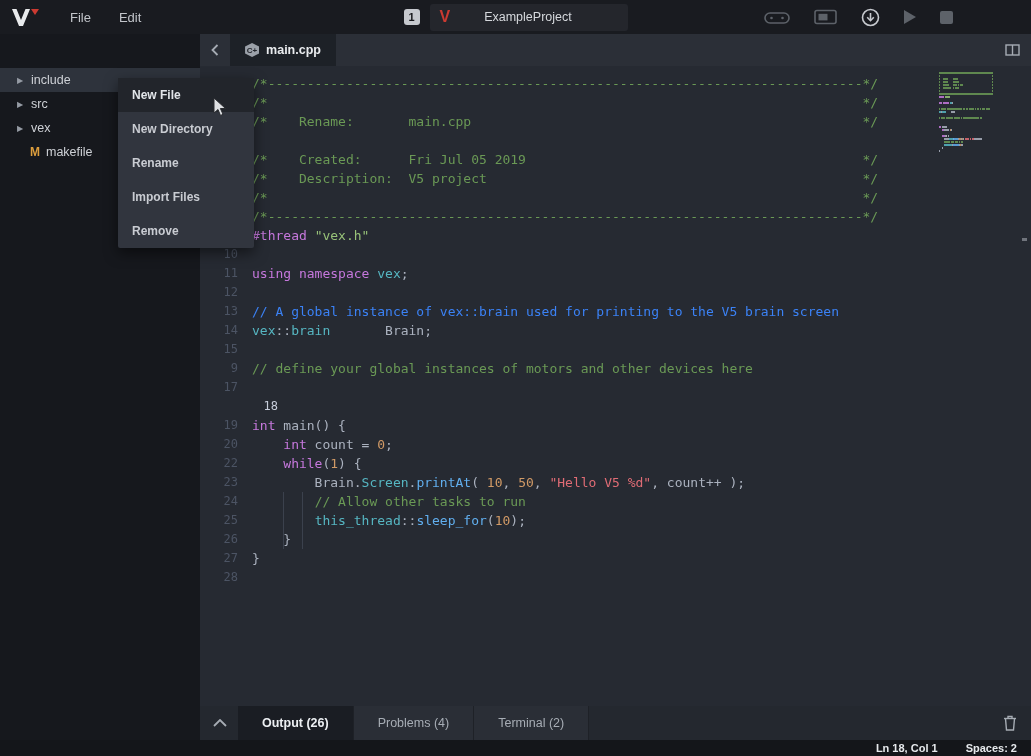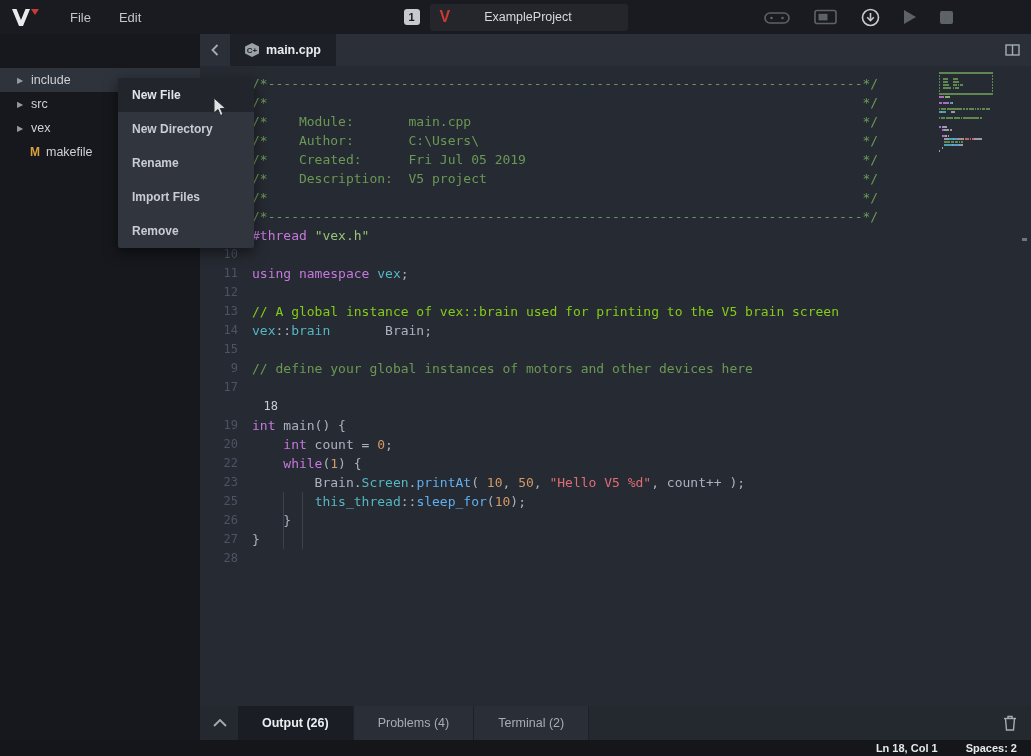--- a/index.html
+++ b/index.html
@@ -180,25 +180,24 @@
           <div class="code-line">
             <span class="ln">1</span>
             <span class="lt"><span style="color: rgb(106, 153, 85);">/*----------------------------------------------------------------------------*/</span></span>
           </div>
           <div class="code-line">
             <span class="ln">2</span>
             <span class="lt"><span style="color: rgb(106, 153, 85);">/*                                                                            */</span></span>
           </div>
           <div class="code-line">
             <span class="ln">3</span>
-            <span class="lt"><span style="color: rgb(106, 153, 85);">/*    Module:       main.cpp                                                  */</span></span>
+            <span class="lt"><span style="color: rgb(106, 153, 85);">/*    Rename:       main.cpp                                                  */</span></span>
           </div>
           <div class="code-line">
             <span class="ln">4</span>
-            <span class="lt"><span style="color: rgb(106, 153, 85);">/*    Author:       C:\Users\                                                 */</span></span>
           </div>
           <div class="code-line">
             <span class="ln">5</span>
             <span class="lt"><span style="color: rgb(106, 153, 85);">/*    Created:      Fri Jul 05 2019                                           */</span></span>
           </div>
           <div class="code-line">
             <span class="ln">6</span>
             <span class="lt"><span style="color: rgb(106, 153, 85);">/*    Description:  V5 project                                                */</span></span>
           </div>
           <div class="code-line">
@@ -220,21 +219,21 @@
           <div class="code-line">
             <span class="ln">11</span>
             <span class="lt"><span style="color: rgb(198, 120, 221);">using</span><span style="color: rgb(171, 178, 191);"> </span><span style="color: rgb(198, 120, 221);">namespace</span><span style="color: rgb(171, 178, 191);"> </span><span style="color: rgb(86, 182, 194);">vex</span><span style="color: rgb(171, 178, 191);">;</span></span>
           </div>
           <div class="code-line">
             <span class="ln">12</span>
             <span class="lt"></span>
           </div>
           <div class="code-line">
             <span class="ln">13</span>
-            <span class="lt"><span style="color: #84cc16;">// A global instance of vex::brain used for printing to the V5 brain screen</span></span>
+            <span class="lt"><span style="color: #3b82f6;">// A global instance of vex::brain used for printing to the V5 brain screen</span></span>
           </div>
           <div class="code-line">
             <span class="ln">14</span>
             <span class="lt"><span style="color: rgb(86, 182, 194);">vex</span><span style="color: rgb(171, 178, 191);">::</span><span style="color: rgb(86, 182, 194);">brain</span><span style="color: rgb(171, 178, 191);">       Brain;</span></span>
           </div>
           <div class="code-line">
             <span class="ln">15</span>
             <span class="lt"></span>
           </div>
           <div class="code-line">
@@ -257,20 +256,24 @@
             <span class="ln">20</span>
             <span class="lt"><span style="color: rgb(171, 178, 191);">    </span><span style="color: rgb(198, 120, 221);">int</span><span style="color: rgb(171, 178, 191);"> count = </span><span style="color: rgb(209, 154, 102);">0</span><span style="color: rgb(171, 178, 191);">;</span></span>
           </div>
           <div class="code-line">
             <span class="ln">22</span>
             <span class="lt"><span style="color: rgb(171, 178, 191);">    </span><span style="color: rgb(198, 120, 221);">while</span><span style="color: rgb(171, 178, 191);">(</span><span style="color: rgb(209, 154, 102);">1</span><span style="color: rgb(171, 178, 191);">) {</span></span>
           </div>
           <div class="code-line">
             <span class="ln">23</span>
             <span class="lt"><span style="color: rgb(171, 178, 191);">        Brain.</span><span style="color: rgb(86, 182, 194);">Screen</span><span style="color: rgb(171, 178, 191);">.</span><span style="color: rgb(97, 175, 239);">printAt</span><span style="color: rgb(171, 178, 191);">( </span><span style="color: rgb(209, 154, 102);">10</span><span style="color: rgb(171, 178, 191);">, </span><span style="color: rgb(209, 154, 102);">50</span><span style="color: rgb(171, 178, 191);">, </span><span style="color: rgb(224, 108, 117);">"Hello V5 %d"</span><span style="color: rgb(171, 178, 191);">, count++ );</span></span>
+          </div>
+          <div class="code-line">
+            <span class="ln">24</span>
+            <span class="lt"><span style="color: rgb(171, 178, 191);">        </span><span style="color: rgb(106, 153, 85);">// Allow other tasks to run</span></span>
           </div>
           <div class="code-line">
             <span class="ln">25</span>
             <span class="lt"><span style="color: rgb(171, 178, 191);">        </span><span style="color: rgb(86, 182, 194);">this_thread</span><span style="color: rgb(171, 178, 191);">::</span><span style="color: rgb(97, 175, 239);">sleep_for</span><span style="color: rgb(171, 178, 191);">(</span><span style="color: rgb(209, 154, 102);">10</span><span style="color: rgb(171, 178, 191);">);</span></span>
           </div>
           <div class="code-line">
             <span class="ln">26</span>
             <span class="lt"><span style="color: rgb(171, 178, 191);">    }</span></span>
           </div>
           <div class="code-line">

